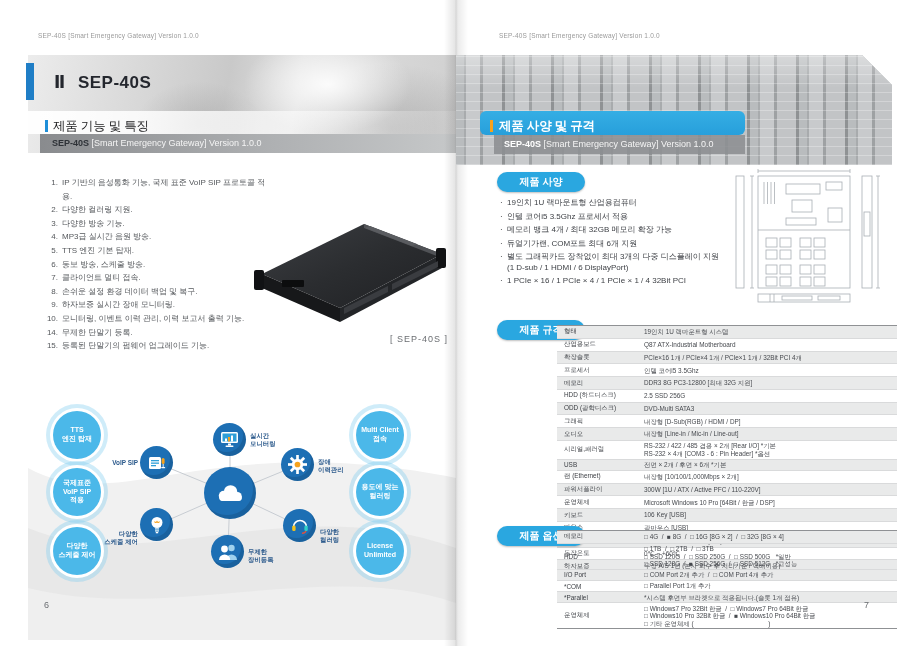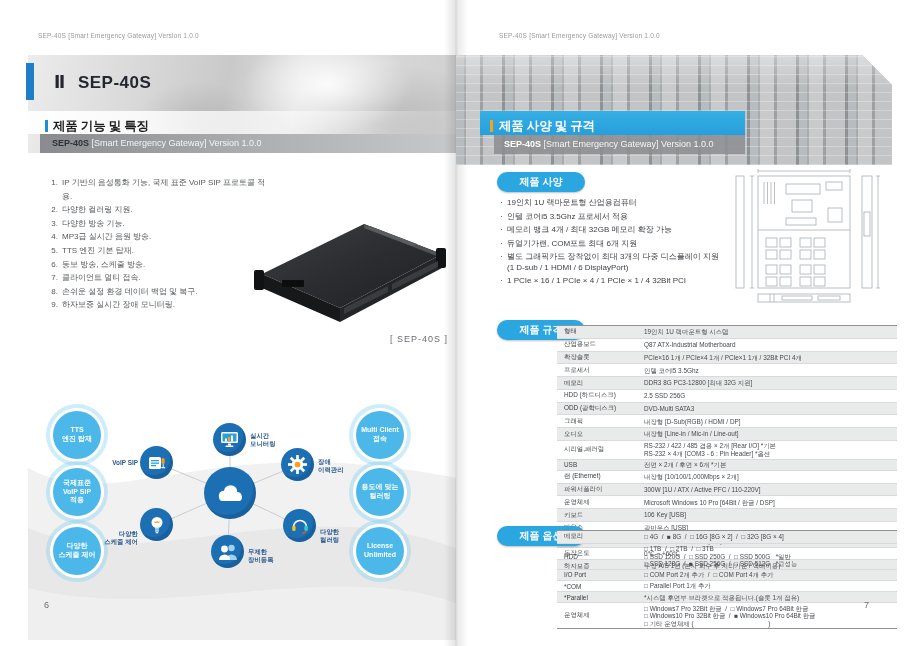--- a/index.html
+++ b/index.html
@@ -19,27 +19,27 @@
       linear-gradient(180deg, rgba(255,255,255,.35), rgba(255,255,255,0) 30%),
       repeating-linear-gradient(0deg,rgba(255,255,255,.28) 0 1.5px, rgba(0,0,0,0) 1.5px 9px),
       repeating-linear-gradient(90deg,#b9bcbe 0 8px,#a8abad 8px 10px,#c8cacc 10px 24px,#9ea1a3 24px 27px,#c2c4c6 27px 46px,#8f9294 46px 49px),
       #b5b8ba;
       clip-path:polygon(0 0, calc(100% - 30px) 0, 100% 30px, 100% 100%, 0 100%);}
   .spine{background:linear-gradient(90deg,rgba(0,0,0,0),rgba(0,0,0,.10) 45%,rgba(0,0,0,.16) 50%,rgba(0,0,0,.08) 58%,rgba(0,0,0,0));}
   .sec-title{font-size:17px;font-weight:bold;color:#24272e;letter-spacing:.5px;}
   .head-strip-l{background:linear-gradient(90deg,rgba(255,255,255,.97) 0%,rgba(255,255,255,.75) 45%,rgba(255,255,255,.15) 95%);}
   .h-bar-blue{display:inline-block;width:3px;height:12px;background:#1e8ed8;margin-right:5px;transform:translateY(2px);}
   .h-bar-orange{display:inline-block;width:3px;height:12px;background:#f6a21c;margin-right:6px;transform:translateY(2px);}
-  .heading-txt{font-size:12.5px;font-weight:bold;color:#1d1d1f;letter-spacing:-.2px;}
+  .heading-txt{font-size:12.5px;font-weight:normal;color:#1d1d1f;letter-spacing:-.2px;}
   .graybar-l{background:linear-gradient(90deg,#898b8e,#aeb0b2 55%,#c6c8c9);}
   .graybar-r{background:rgba(140,142,146,.88);}
   .graybar-txt{font-size:9px;color:#f4f4f4;}
   .graybar-txt b{color:#2e3237;}
   .graybar-r .graybar-txt b{color:#ffffff;}
-  .bluebar{background:linear-gradient(180deg,#35aee4,#279fdb);}
+  .bluebar{background:linear-gradient(180deg,#35aee4,#279fdb);border-radius:6px;}
   .bluebar-txt{font-size:12.5px;font-weight:bold;color:#fff;letter-spacing:-.2px;}
   
   .feat-row{display:flex;font-size:8px;color:#55585c;line-height:13.6px;}
   .feat-num{width:16px;text-align:right;margin-right:4px;flex:none;}
   
   .caption{font-size:9px;color:#6b6e72;letter-spacing:1px;}
   
   .pill{background:#2aa7e0;color:#fff;font-size:10px;font-weight:bold;
         border-radius:10px;padding:3px 0;width:88px;text-align:center;box-shadow:0 1px 2px rgba(0,0,0,.25);}
   
@@ -118,20 +118,32 @@
         <span class="feat-num">7.</span>
         <span>클라이언트 멀티 접속.</span>
       </div>
     <div class="feat-row">
         <span class="feat-num">8.</span>
         <span>손쉬운 설정 환경 데이터 백업 및 복구.</span>
       </div>
     <div class="feat-row">
         <span class="feat-num">9.</span>
         <span>하자보증 실시간 장애 모니터링.</span>
+      </div>
+    <div class="feat-row">
+        <span class="feat-num">10.</span>
+        <span>모니터링, 이벤트 이력 관리, 이력 보고서 출력 기능.</span>
+      </div>
+    <div class="feat-row">
+        <span class="feat-num">14.</span>
+        <span>무제한 단말기 등록.</span>
+      </div>
+    <div class="feat-row">
+        <span class="feat-num">15.</span>
+        <span>등록된 단말기의 펌웨어 업그레이드 기능.</span>
       </div>
   </div>
 
   <svg class="abs" style="left:252px;top:212px;" width="196" height="122" viewBox="0 0 196 122">
     <defs>
       <linearGradient id="lid" x1="0" y1="0" x2="1" y2="1">
         <stop offset="0" stop-color="#3c3e42"></stop>
           <stop offset=".5" stop-color="#2b2d30"></stop>
           <stop offset="1" stop-color="#1f2023"></stop>
       </linearGradient>

